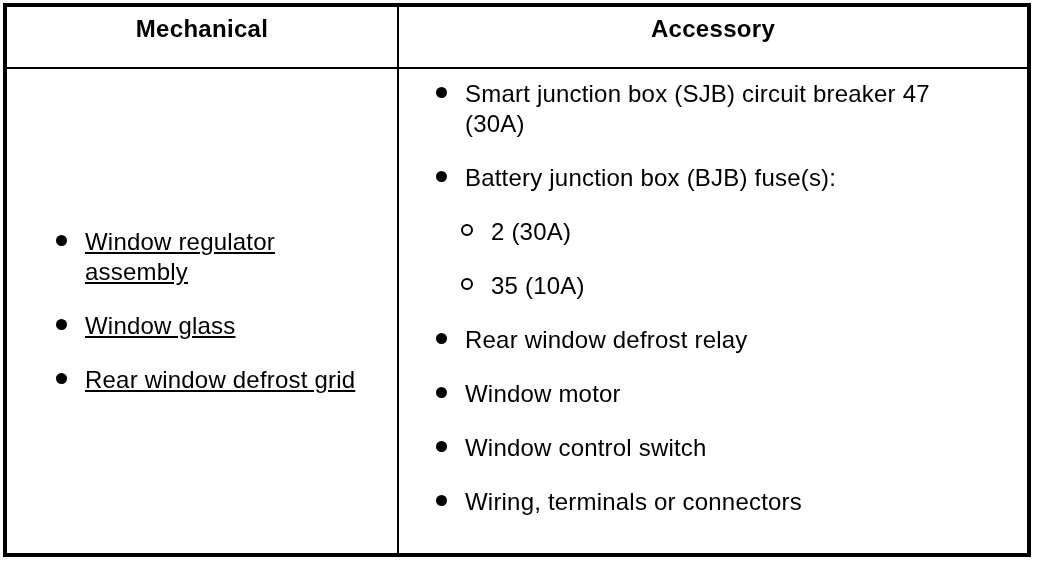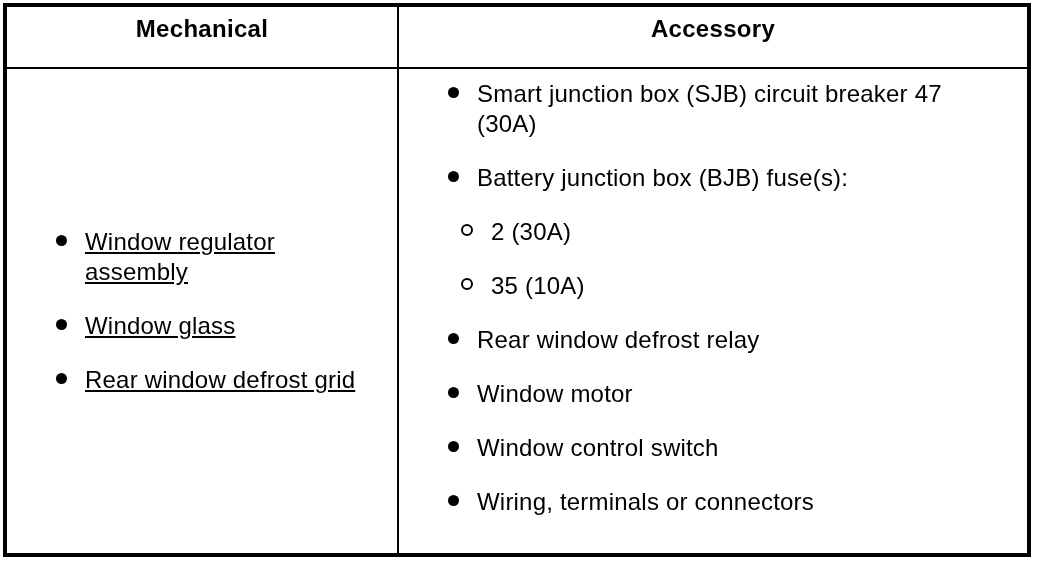--- a/index.html
+++ b/index.html
@@ -95,21 +95,21 @@
     margin-top: 7px;
   }
   .item-text {
     margin-left: 18px;
     font-size: 24px;
     line-height: 30px;
     letter-spacing: 0.2px;
   }
   
   .cell.col-left .item.lvl1 { padding-left: 49px; }
-  .cell.col-right .item.lvl1 { padding-left: 49px; }
+  .cell.col-right .item.lvl1 { padding-left: 37px; }
   .cell.col-right .item.lvl2 { padding-left: 62px; }
   
   .cell.col-left .item-text { max-width: 280px; }
   .cell.col-right .item.lvl1 .item-text { max-width: 485px; }
 </style>
 </head>
 <body>
 
 <div class="page">
   <div class="table">

